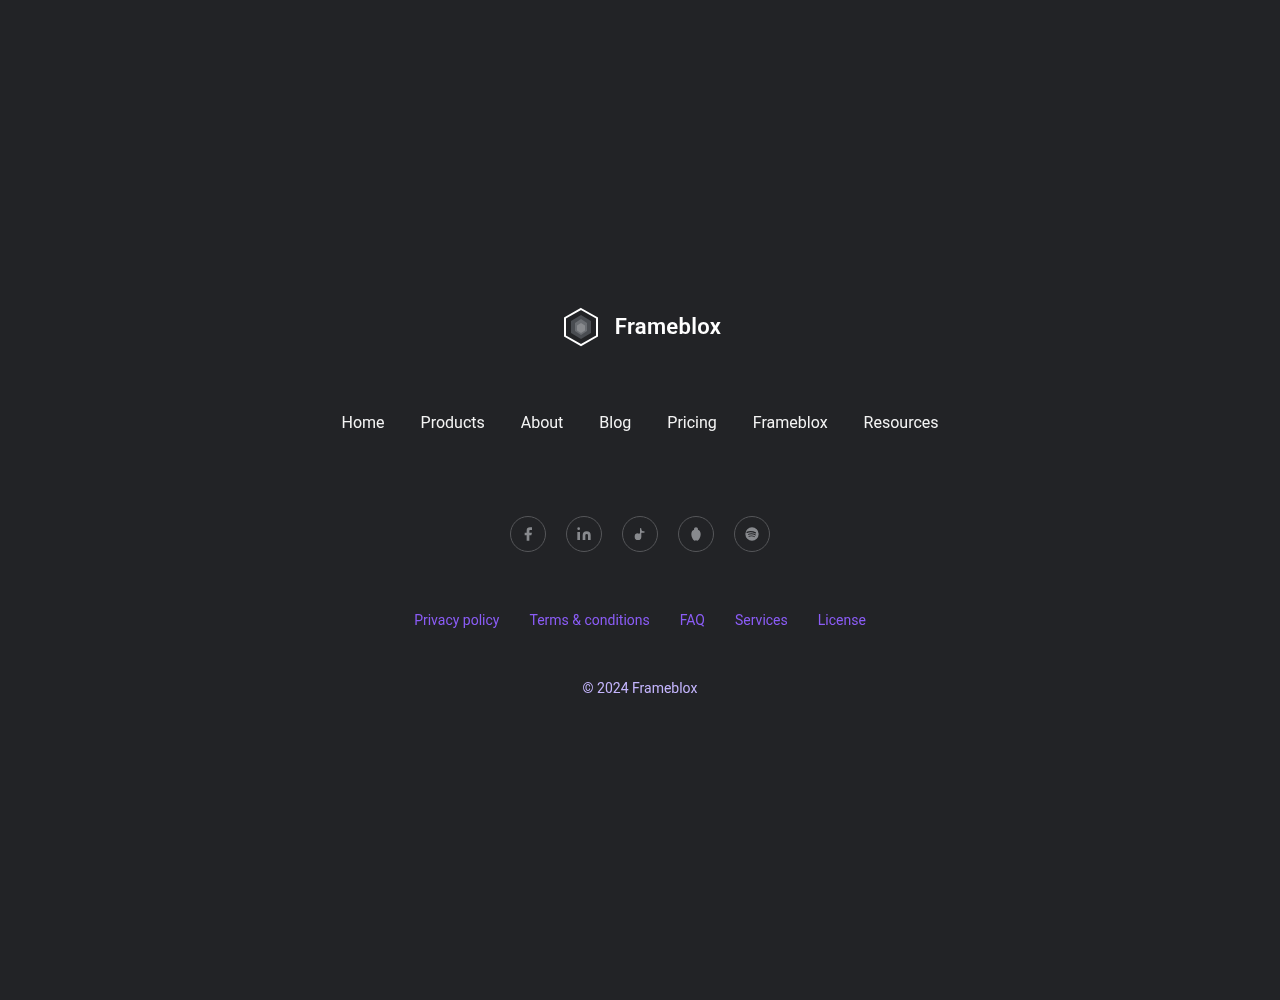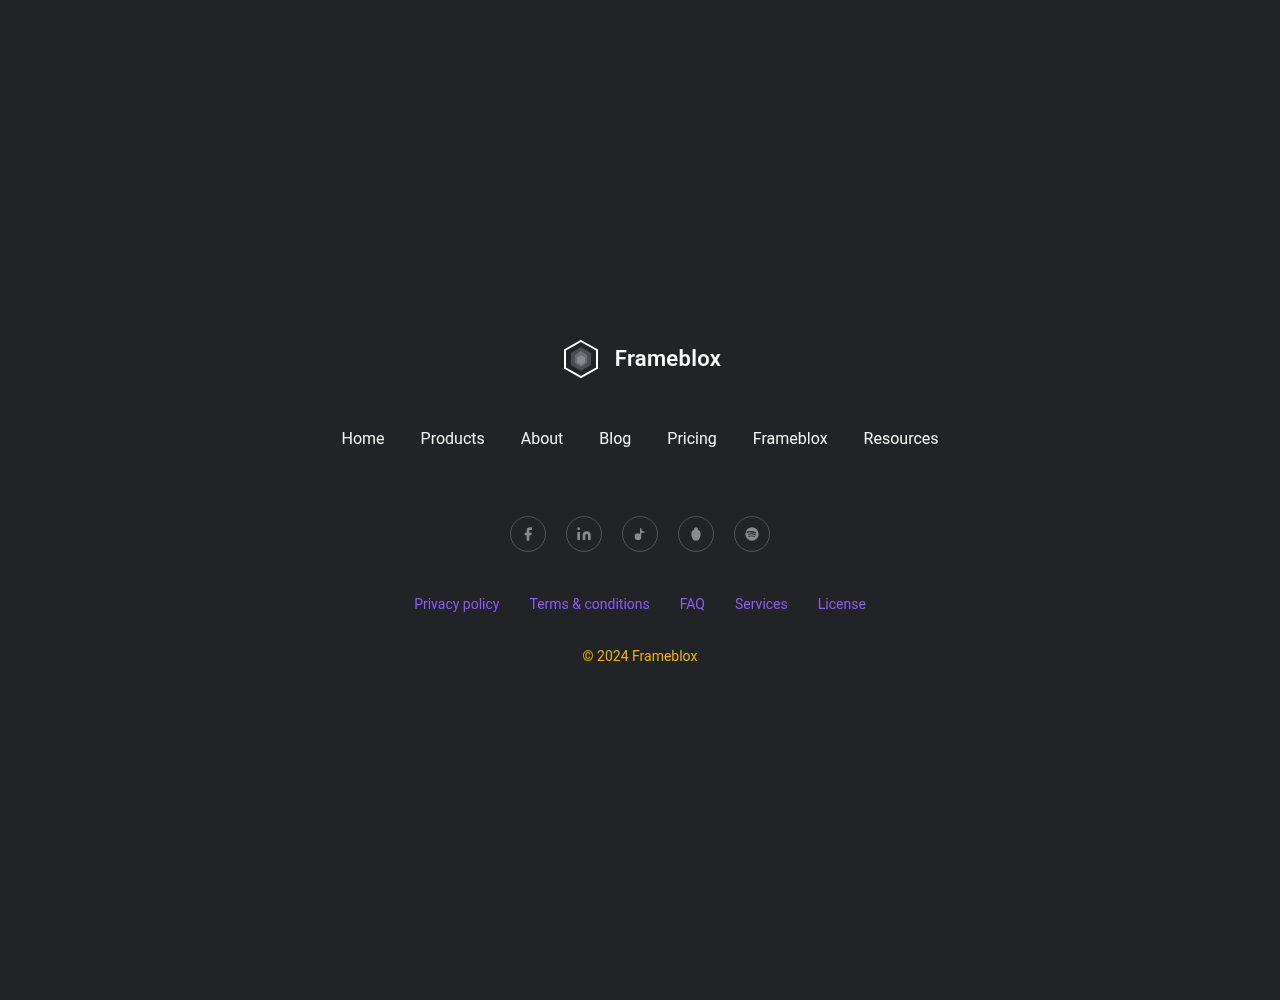--- a/index.html
+++ b/index.html
@@ -16,21 +16,21 @@
       align-items: center;
       justify-content: center;
       font-family: -apple-system, BlinkMacSystemFont, 'Segoe UI', Roboto, sans-serif;
       overflow: hidden;
     }
 
     .footer-container {
       display: flex;
       flex-direction: column;
       align-items: center;
-      gap: 0;
+      gap: 16px;
     }
 
     .logo-section {
       display: flex;
       align-items: center;
       gap: 12px;
       margin-bottom: 48px;
     }
 
     .logo-icon {
@@ -95,21 +95,21 @@
 
     .legal-link {
       color: #8b5cf6;
       font-size: 14px;
       font-weight: 400;
       text-decoration: none;
       cursor: pointer;
     }
 
     .copyright {
-      color: #eab308;
+      color: #c4b5fd;
       font-size: 14px;
       font-weight: 400;
     }
   </style>
 </head>
 <body>
 
 <div class="footer-container">
 
   <div class="logo-section">

